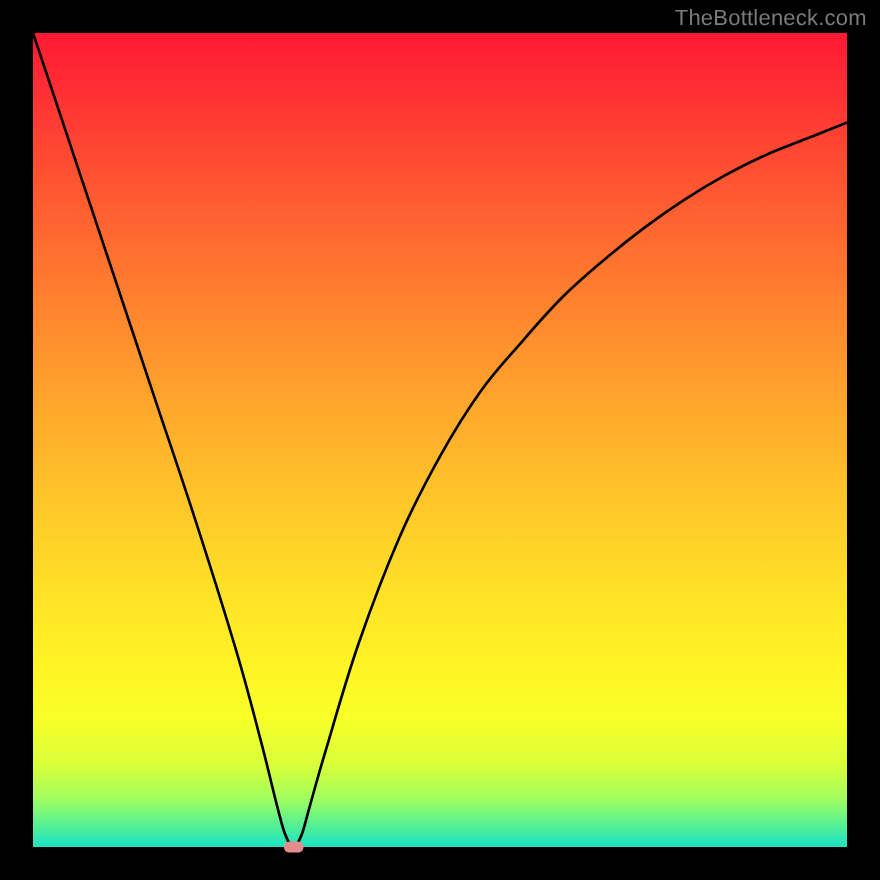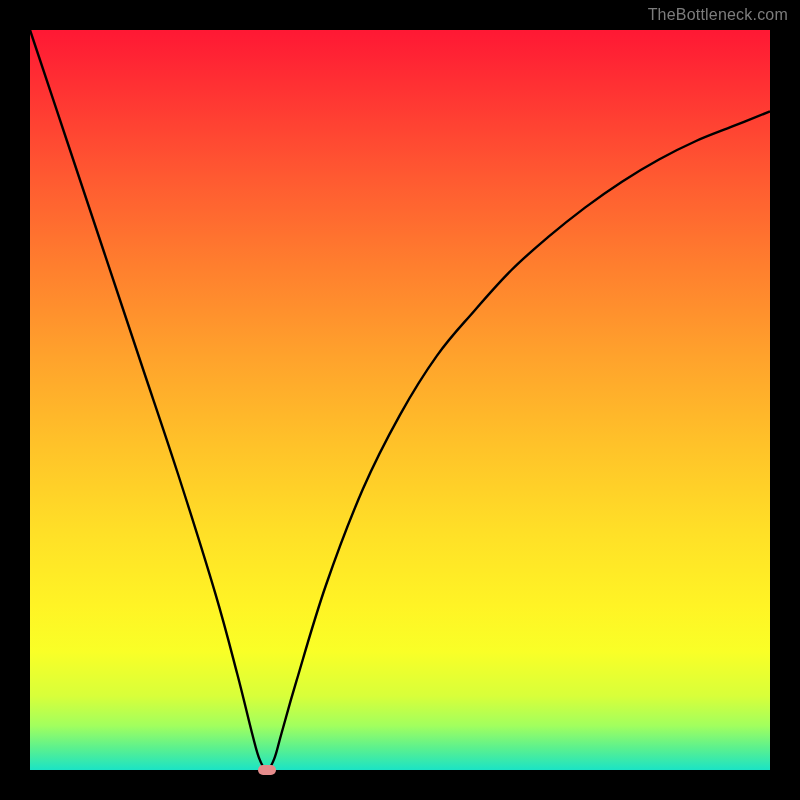--- a/index.html
+++ b/index.html
@@ -38,21 +38,21 @@
       #a2ff5e 94%,
       #5cf18e 97%,
       #1be3c5 100%
     );
   }
   .watermark {
     position: absolute;
     top: 6px;
     right: 12px;
     color: #7c7c7c;
-    font-size: 16px;
+    font-size: 20px;
     font-weight: 400;
     letter-spacing: 0.2px;
     user-select: none;
   }
   svg.curve {
     position: absolute;
     left: 0;
     top: 0;
     width: 740px;
     height: 740px;

